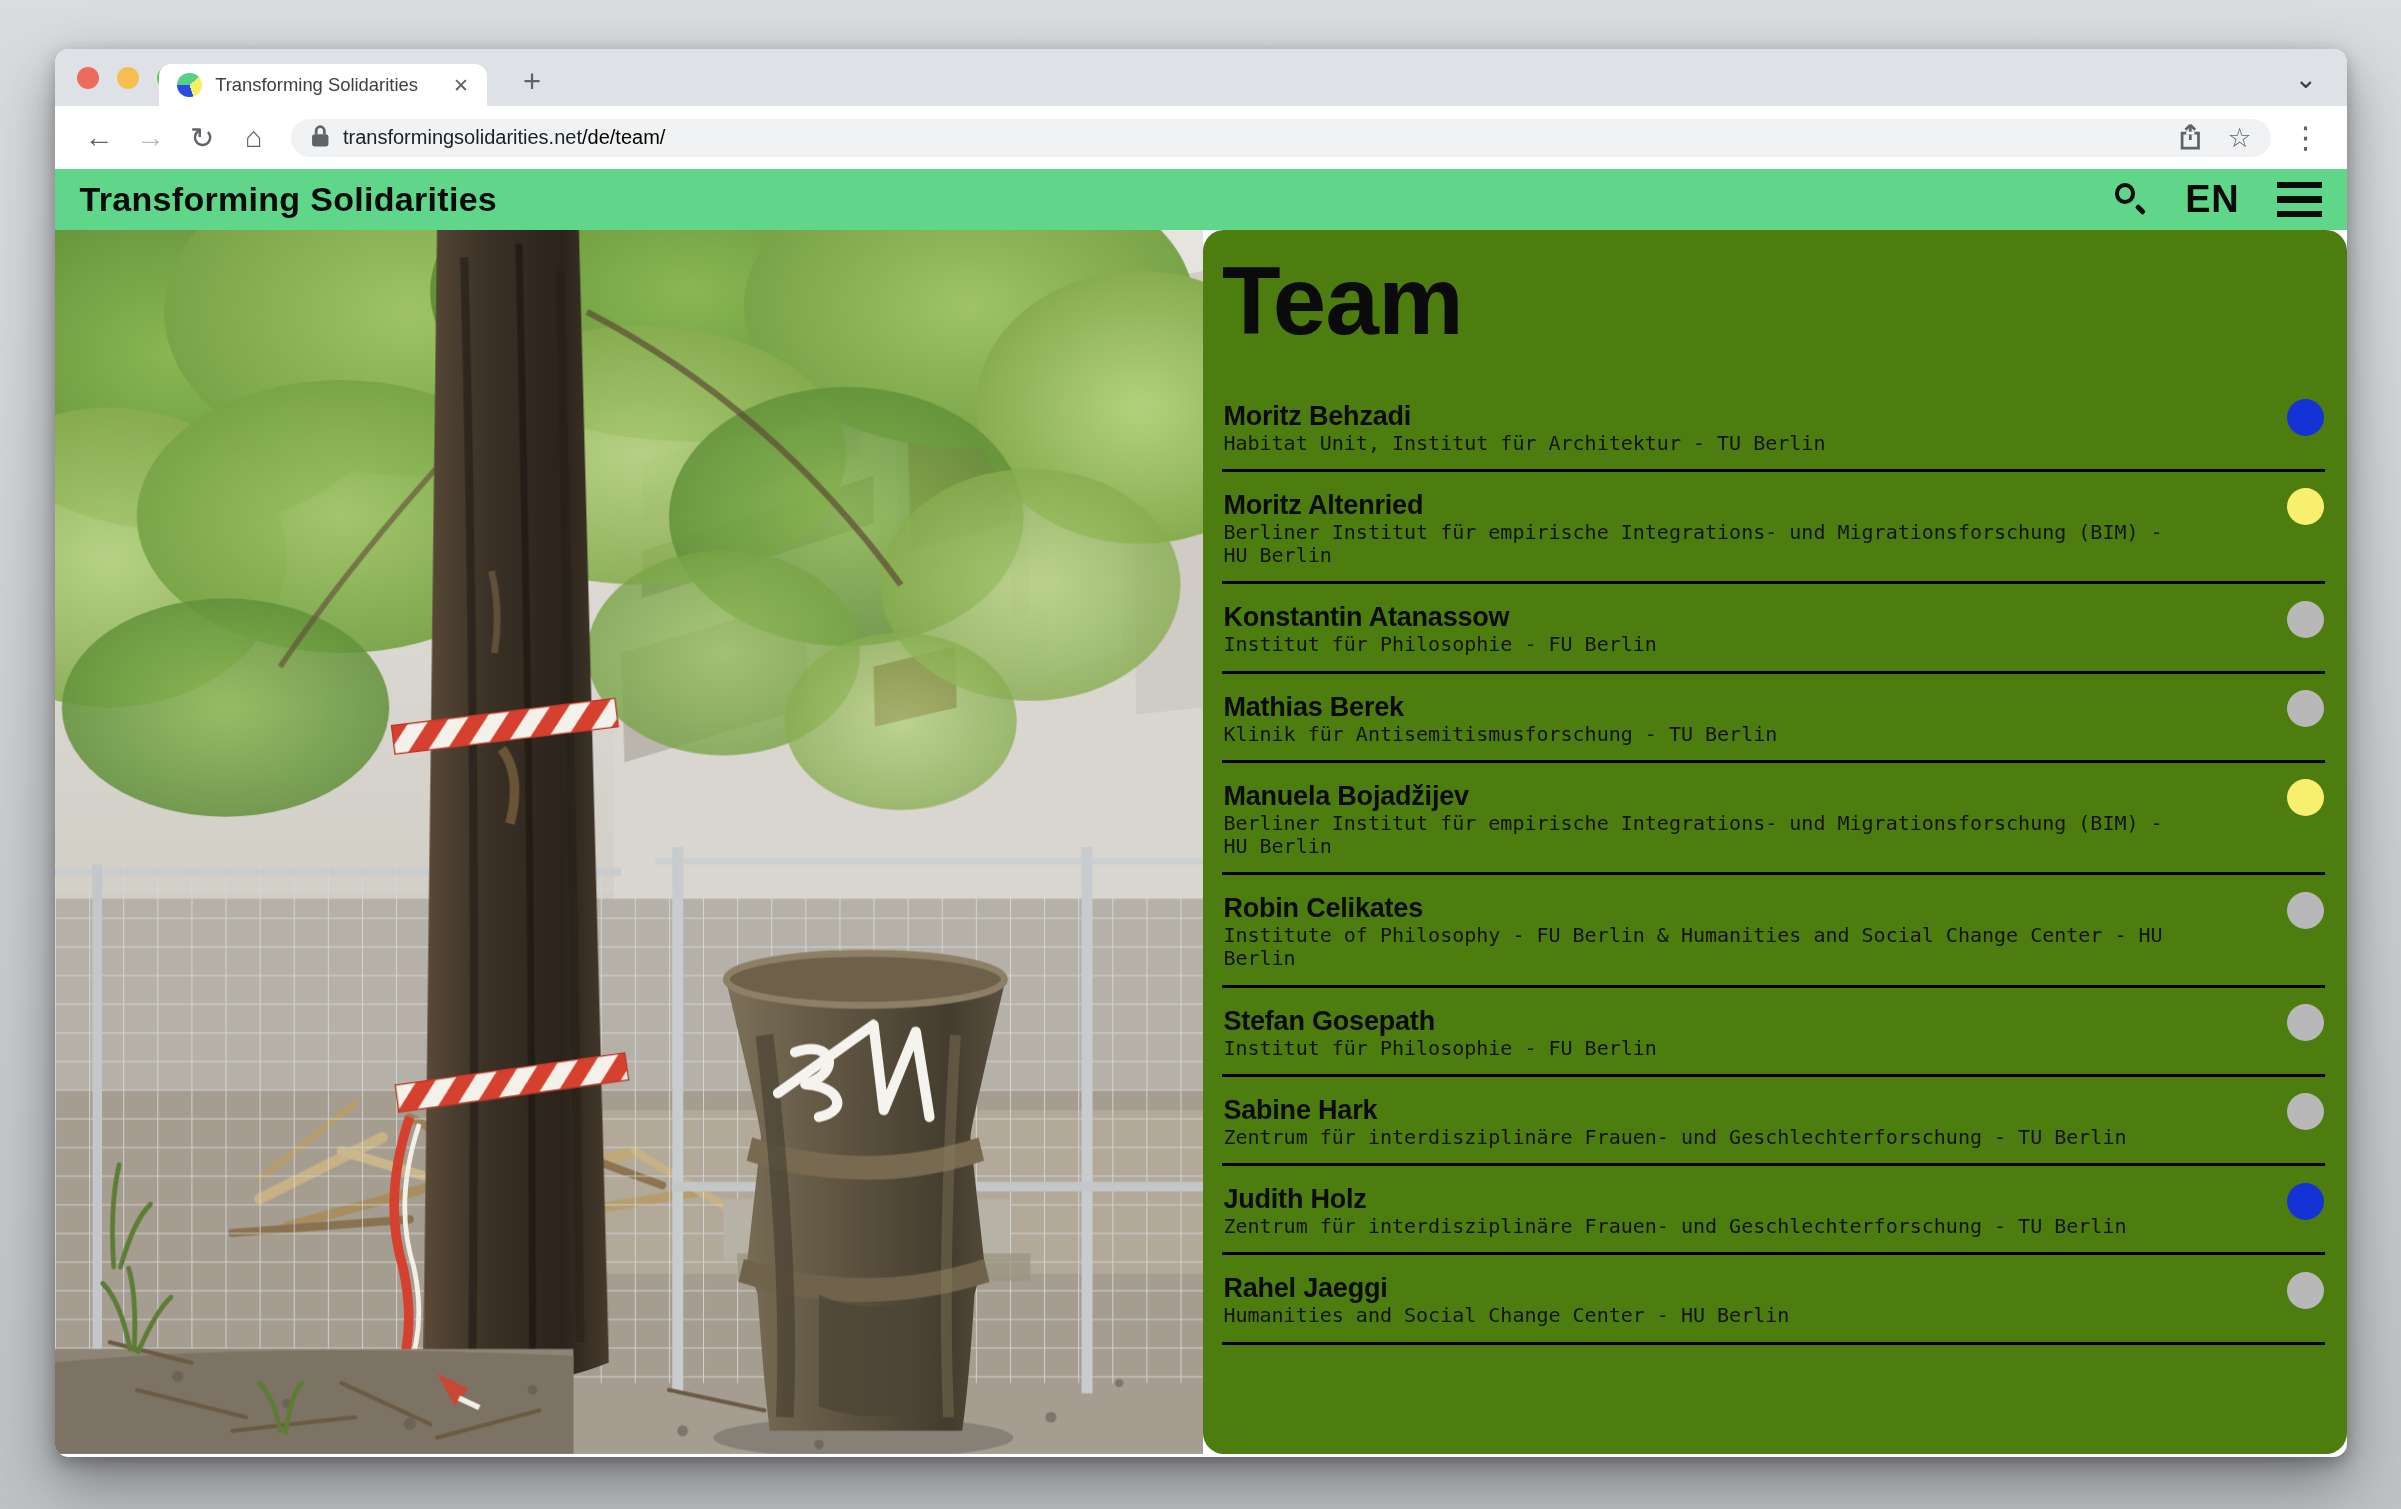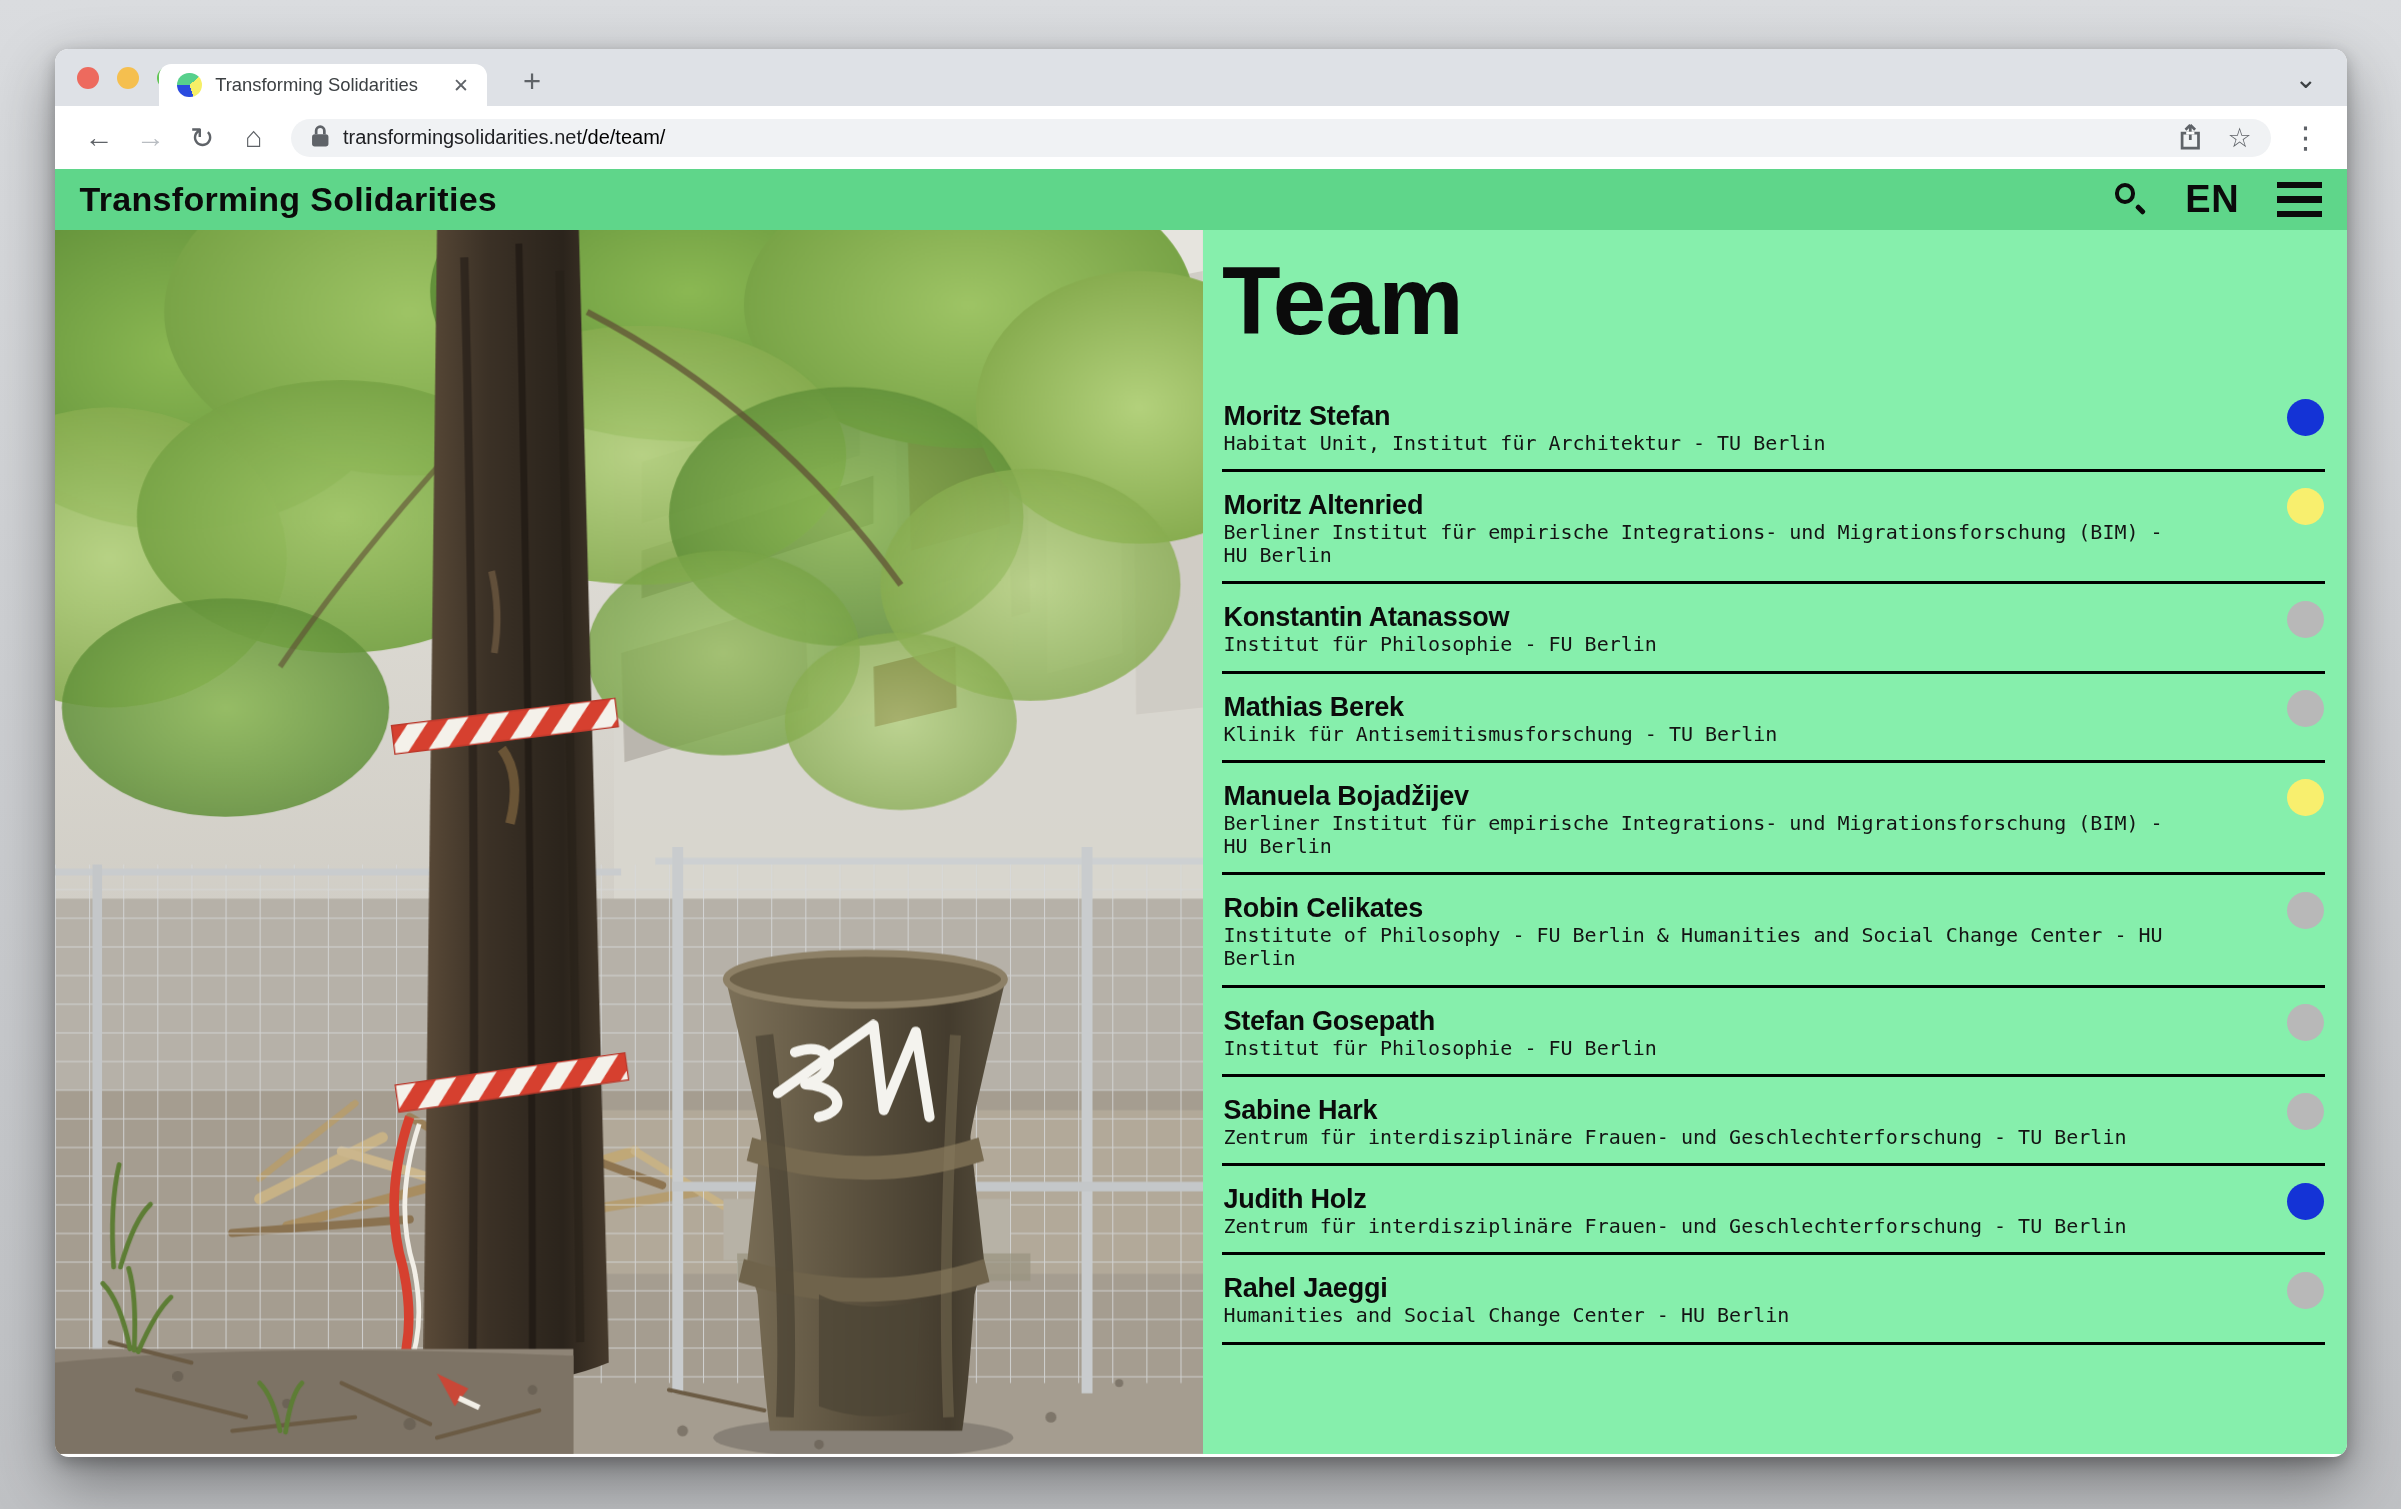--- a/index.html
+++ b/index.html
@@ -47,21 +47,21 @@
   .searchic b { position:absolute; left:22.5px; top:24.6px; width:11px; height:4.8px; background:#0b0b0b; transform:rotate(45deg); border-radius:2px; }
   .lang { font-size:38px; font-weight:800; color:#0b0b0b; letter-spacing:0.7px; }
   .burger { display:flex; flex-direction:column; gap:8.2px; width:45px; }
   .burger span { height:6.1px; background:#0b0b0b; }
 
   
   .content { display:flex; height:1224px; }
   .photo { width:1148px; height:1224px; flex:none; position:relative; overflow:hidden; background:#c9c7c0; }
   .photo svg { display:block; width:100%; height:100%; }
 
-  .panel { flex:1; background:#86efac; padding:24.6px 22px 0 19px; overflow:hidden; position:relative; }
+  .panel { flex:1; background:#4d7c0f; padding:24.6px 22px 0 19px; overflow:hidden; position:relative;border-radius:21px; }
   .teamtitle { font-size:96px; line-height:.95; font-weight:800; color:#0b0b0b; letter-spacing:-0.7px; margin-bottom:37px; }
   .row { position:relative; border-bottom:3.4px solid #000; padding:18px 82px 14.3px 1.4px; }
   .mname { font-size:27px; line-height:31px; font-weight:800; color:#0b0b0b; letter-spacing:-0.2px; }
   .maff { font-family:"DejaVu Sans Mono", monospace; font-size:20px; line-height:23px; color:#141414; max-width:78ch; }
   .dot { position:absolute; right:1.4px; top:16.4px; width:37px; height:37px; border-radius:50%; background:#bbb; }
 </style>
 </head>
 <body>
 
 <div class="window">
@@ -297,21 +297,21 @@
           <path d="M560 1676 l46 22 l-20 26 z" fill="#d6402f" opacity=".85"></path>
           <path d="M592 1712 l30 14" stroke="#f2efe7" stroke-width="8"></path>
         </g>
       </svg>
     </div>
 
     <div class="panel">
       <h1 class="teamtitle">Team</h1>
 
       <div class="row">
-        <div class="mname">Moritz Stefan</div>
+        <div class="mname">Moritz Behzadi</div>
         <div class="maff">Habitat Unit, Institut für Architektur - TU Berlin</div>
         <span class="dot" style="background: rgb(20, 51, 214);"></span>
       </div>
       <div class="row">
         <div class="mname">Moritz Altenried</div>
         <div class="maff">Berliner Institut für empirische Integrations- und Migrationsforschung (BIM) - HU Berlin</div>
         <span class="dot" style="background: rgb(248, 239, 110);"></span>
       </div>
       <div class="row">
         <div class="mname">Konstantin Atanassow</div>

